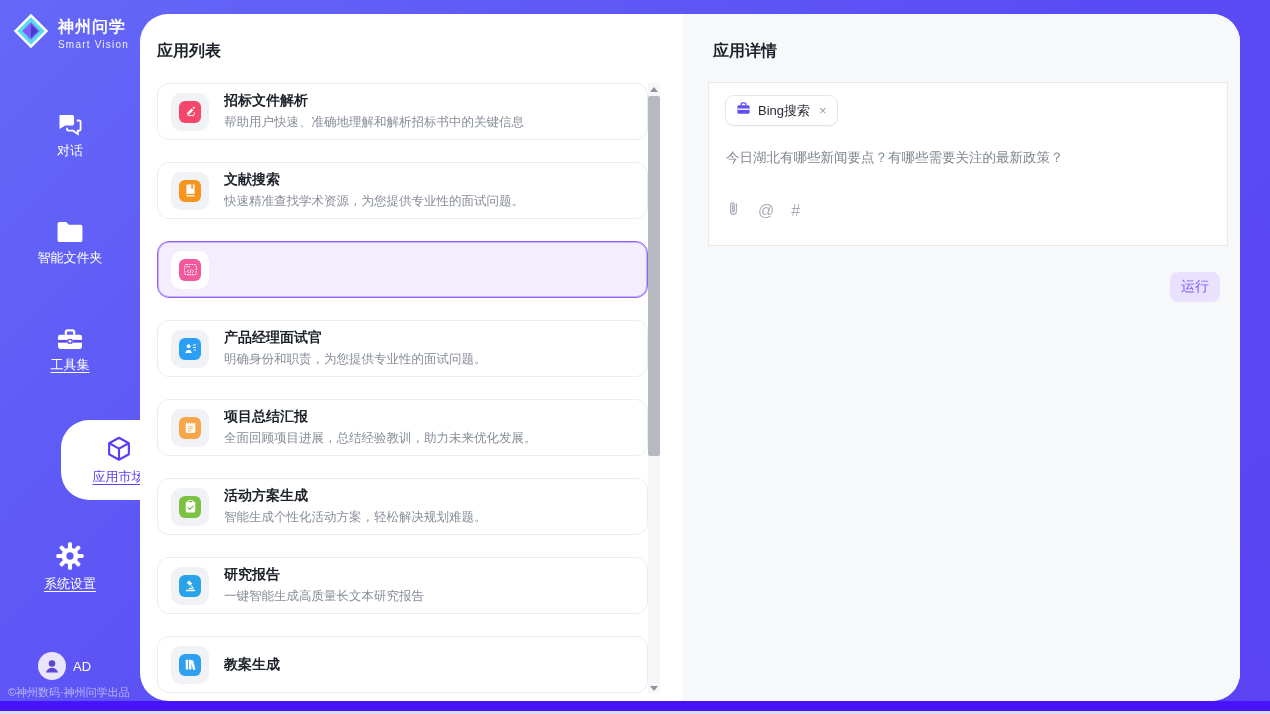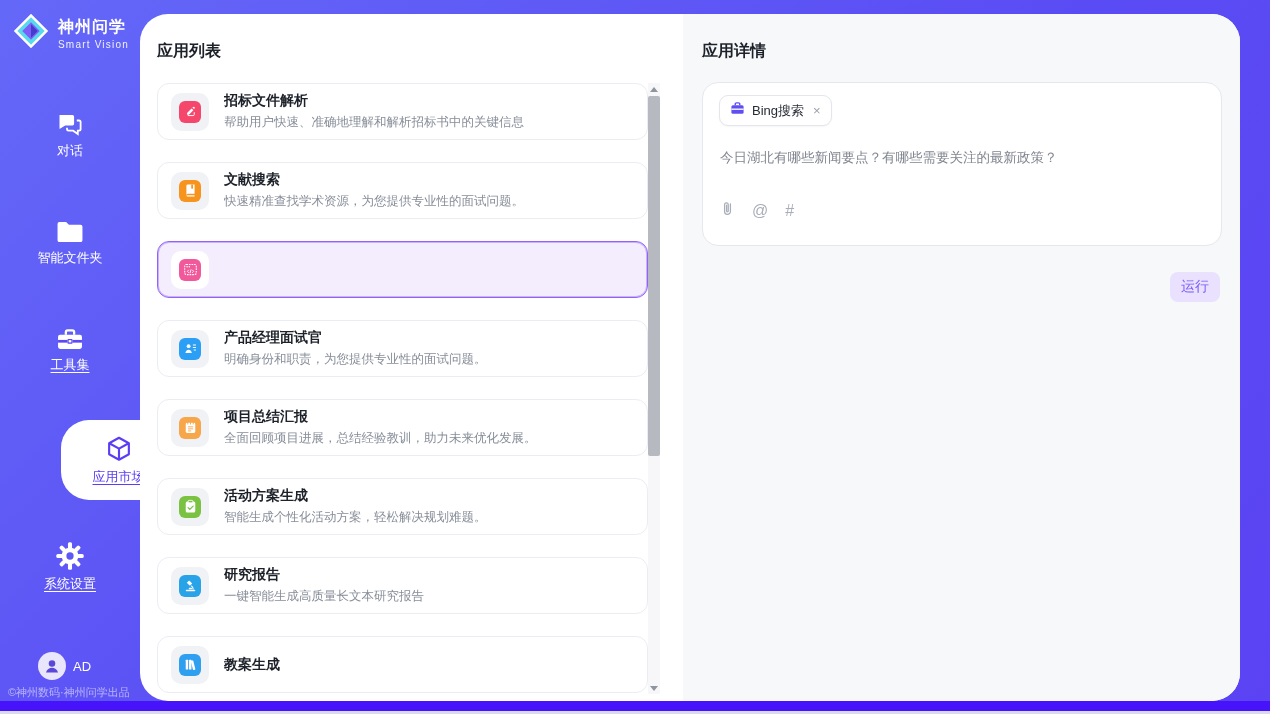--- a/index.html
+++ b/index.html
@@ -46,22 +46,22 @@
   
   .scrollbar { position:absolute; left:508px; top:69px; width:12px; height:611px; background:#f7f7f9; }
   .sb-arrow { position:absolute; left:0; width:12px; height:12px; display:flex; align-items:center; justify-content:center; }
   .sb-arrow.up { top:0; } .sb-arrow.down { bottom:0; }
   .sb-tri-up { width:0; height:0; border-left:4px solid transparent; border-right:4px solid transparent; border-bottom:5px solid #8f959e; }
   .sb-tri-down { width:0; height:0; border-left:4px solid transparent; border-right:4px solid transparent; border-top:5px solid #8f959e; }
   .sb-thumb { position:absolute; left:0; top:13px; width:12px; height:360px; background:#b6b9bf; border-radius:2px; }
 
   
   .detail-panel { position:absolute; left:543px; top:0; width:557px; height:687px; background:#f7f8fa; border-radius:0 28px 28px 0; }
-  .detail-panel .panel-title { left:19px; }
-  .detail-card { position:absolute; left:19px; top:68px; width:520px; height:164px; background:#fff; border:1px solid #e6e8ee; border-radius:16px; }
+  .detail-panel .panel-title { left:30px; }
+  .detail-card { position:absolute; left:25px; top:68px; width:520px; height:164px; background:#fff; border:1px solid #e6e8ee; border-radius:2px; }
   .tool-tag { position:absolute; left:16px; top:12px; display:inline-flex; align-items:center; gap:7px; height:31px; padding:0 10px; background:#fff; border:1px solid #e4e6eb; border-radius:9px; box-shadow:0 1px 2px rgba(0,0,0,.04); cursor:pointer; }
   .tool-tag .tag-label { font-size:13px; color:#272b33; }
   .tag-close { color:#9aa0a8; font-size:13px; margin-left:2px; cursor:pointer; line-height:1; }
   .prompt-text { position:absolute; left:17px; top:66px; right:16px; font-size:13.5px; color:#80858f; cursor:text; }
   .composer-row { position:absolute; left:17px; bottom:24px; display:flex; align-items:center; gap:17px; color:#a8adb7; }
   .composer-row .txt-icon { font-size:16px; line-height:1; cursor:pointer; }
   .run-row { position:absolute; top:258px; right:20px; }
   .run-btn { width:50px; height:30px; background:#e9e1fd; color:#7a5bf9; font-size:14px; border:none; border-radius:8px; cursor:pointer; font-family:inherit; }
 </style>
 </head>

